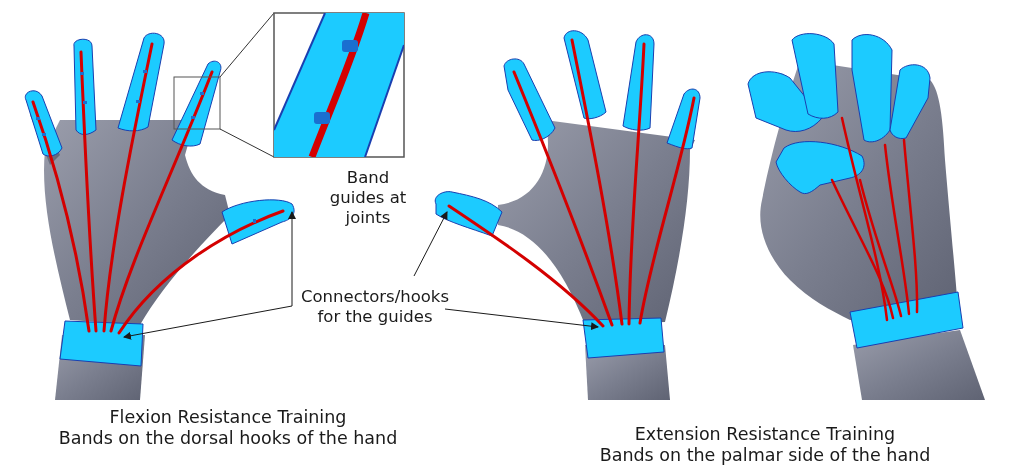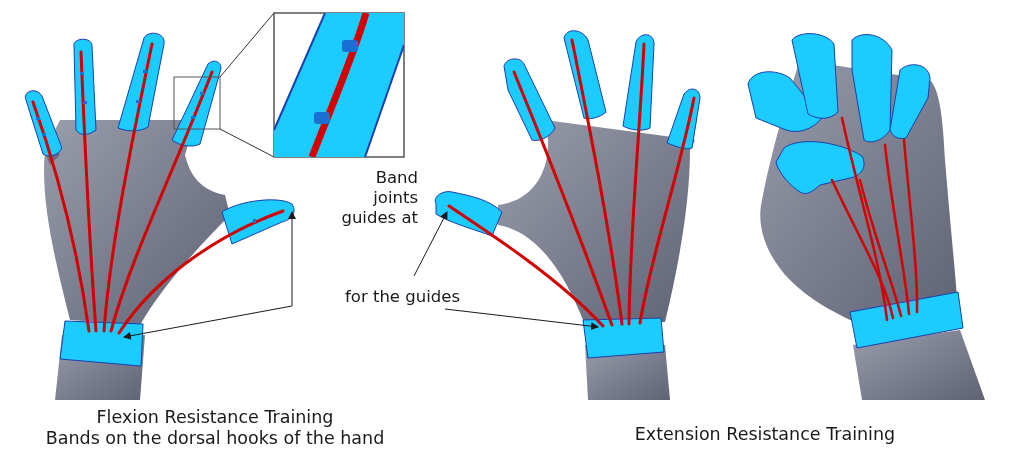--- a/index.html
+++ b/index.html
@@ -1,21 +1,21 @@
 <!DOCTYPE html>
 <html><head>
   <meta charset="utf-8">
   <style>
     html, body { margin: 0; padding: 0; background: #ffffff; }
     body { width: 1024px; height: 467px; position: relative; overflow: hidden;
            font-family: "DejaVu Sans", sans-serif; color: #1a1a1a; }
     #figure { position: absolute; left: 0; top: 0; width: 1024px; height: 467px; }
     .label { position: absolute; text-align: center; line-height: 1.2; }
     .caption { font-size: 17.5px; }
-    .annot { font-size: 16.5px; text-align: right; }
+    .annot { font-size: 16.5px; }
   </style>
 </head>
 <body>
 
 <svg id="figure" viewBox="0 0 1024 467" xmlns="http://www.w3.org/2000/svg">
   <defs>
     <linearGradient id="skinGrad" x1="0" y1="0" x2="1" y2="1">
       <stop offset="0" stop-color="#9a9dab"></stop>
       <stop offset="0.5" stop-color="#7b7f8f"></stop>
       <stop offset="1" stop-color="#5f6373"></stop>
@@ -120,28 +120,30 @@
   <g stroke="#1a1a1a" stroke-width="1" fill="none">
     <path d="M292,306 L124,337" marker-end="url(#arrowHead)"></path>
     <path d="M292,306 L292,212" marker-end="url(#arrowHead)"></path>
     <path d="M414,276 L447,212" marker-end="url(#arrowHead)"></path>
     <path d="M445,309 L598,327" marker-end="url(#arrowHead)"></path>
   </g>
 </svg>
 
 <div class="label annot" style="left:318px; top:168px; width:100px;">
   <div>Band</div>
+  <div>guides at</div>
   <div>joints</div>
-  <div>guides at</div>
 </div>
 
 <div class="label annot" style="left:290px; top:287px; width:170px;">
+  <div>Connectors/hooks</div>
   <div>for the guides</div>
 </div>
 
-<div class="label caption" style="left:0px; top:407px; width:430px;">
+<div class="label caption" style="left:13px; top:407px; width:430px;">
   <div>Flexion Resistance Training</div>
   <div>Bands on the dorsal hooks of the hand</div>
 </div>
 
 <div class="label caption" style="left:560px; top:424px; width:410px;">
   <div>Extension Resistance Training</div>
+  <div>Bands on the palmar side of the hand</div>
 </div>
 
 </body></html>

